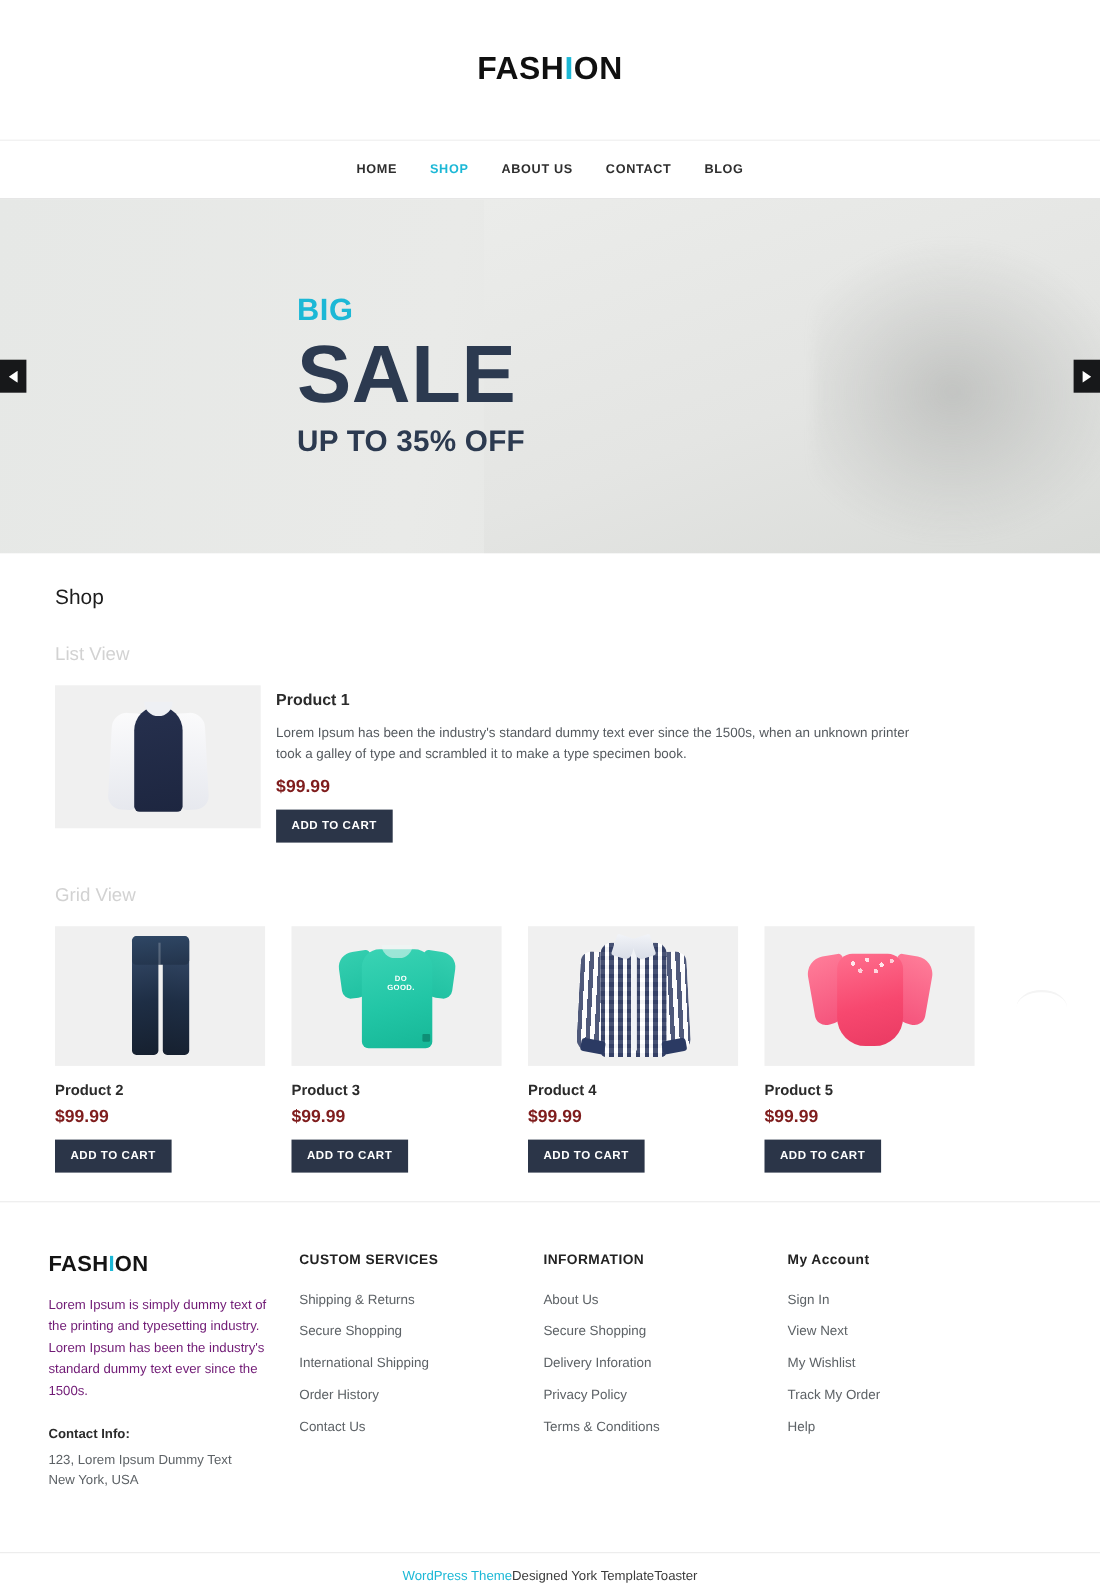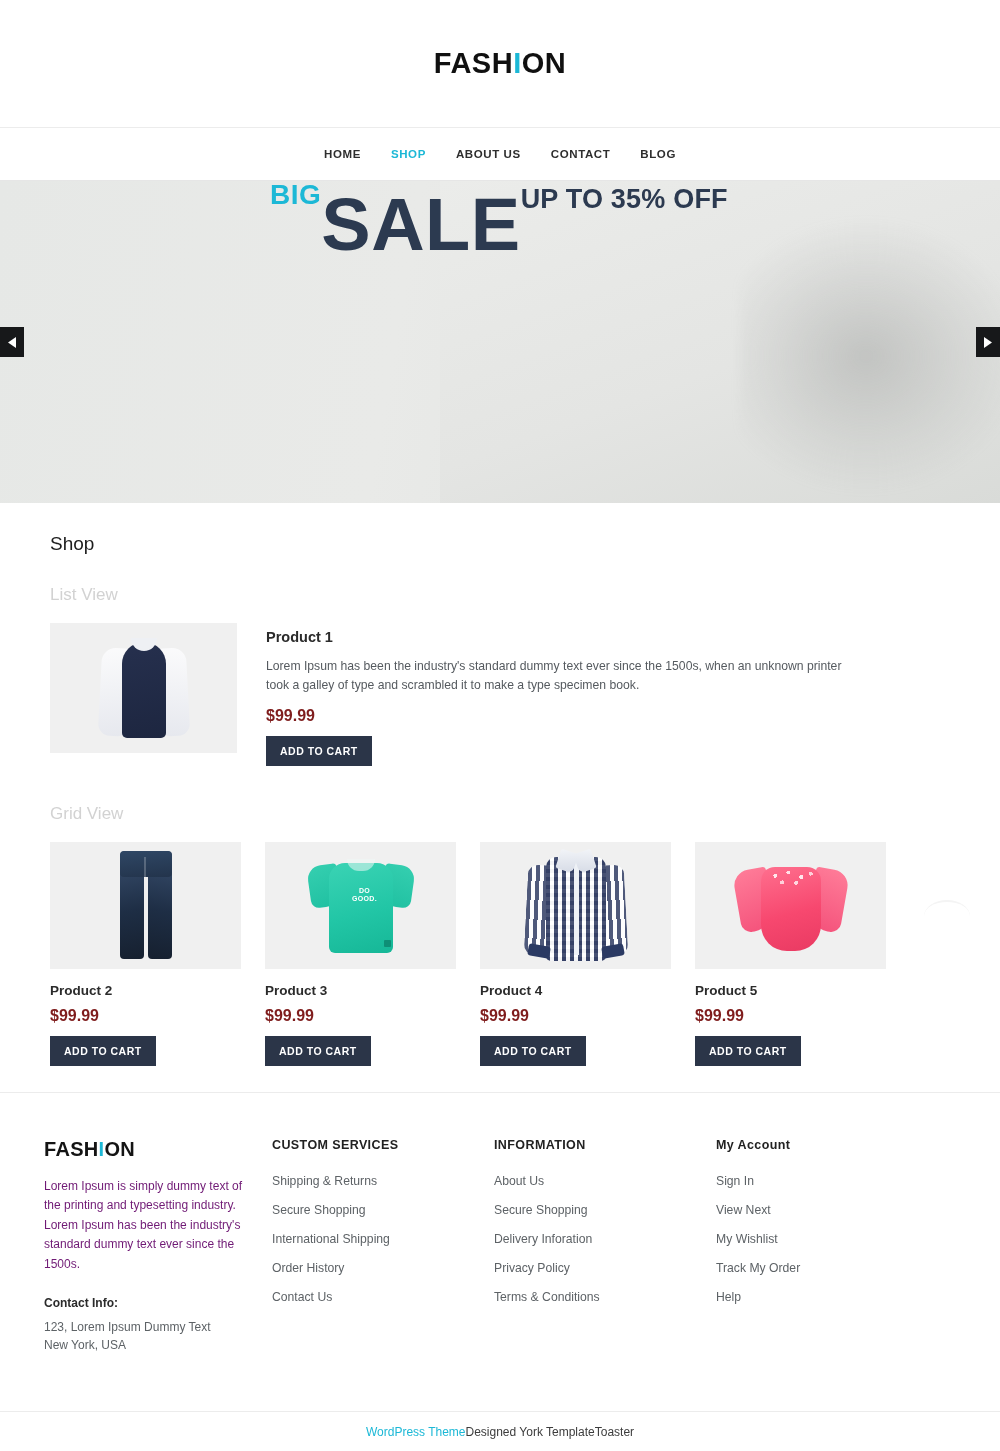--- a/index.html
+++ b/index.html
@@ -66,21 +66,21 @@
   .hero-shadow {
     position: absolute;
     left: 300px; top: 40px;
     width: 280px; height: 270px;
     background: radial-gradient(ellipse at 45% 50%, rgba(150,152,150,0.42) 0%, rgba(170,172,170,0.18) 48%, rgba(200,202,200,0) 72%);
     filter: blur(5px);
   }
   
   .hero-copy {
     position: absolute; left: 270px; top: 0; bottom: 0;
-    display: flex; flex-direction: row; justify-content: center;
+    display: flex; flex-direction: column; justify-content: center;
     z-index: 4;
   }
   .hero-big {
     font-size: 28px; font-weight: bold; color: #1cb8d6;
     letter-spacing: 0.5px; line-height: 1;
   }
   .hero-sale {
     font-size: 74px; font-weight: bold; color: #2c3a50;
     letter-spacing: 0.5px; line-height: 1.18;
   }
@@ -110,21 +110,21 @@
     color: #1d1d1d;
     margin-bottom: 30px;
   }
   .view-label {
     font-size: 17px;
     color: #d2d2d2;
     margin-bottom: 18px;
   }
 
   
-  .list-product { display: flex; gap: 29px; margin-bottom: 38px; }
+  .list-product { display: flex; gap: 14px; margin-bottom: 38px; }
   .list-thumb {
     width: 187px; height: 130px;
     background: #f0f0f0;
     display: flex; align-items: center; justify-content: center;
     flex: none;
   }
   .list-info { flex: 1; padding-top: 6px; }
   .prod-title {
     font-size: 14.5px; font-weight: bold; color: #2b2b2b;
     margin-bottom: 12px;

